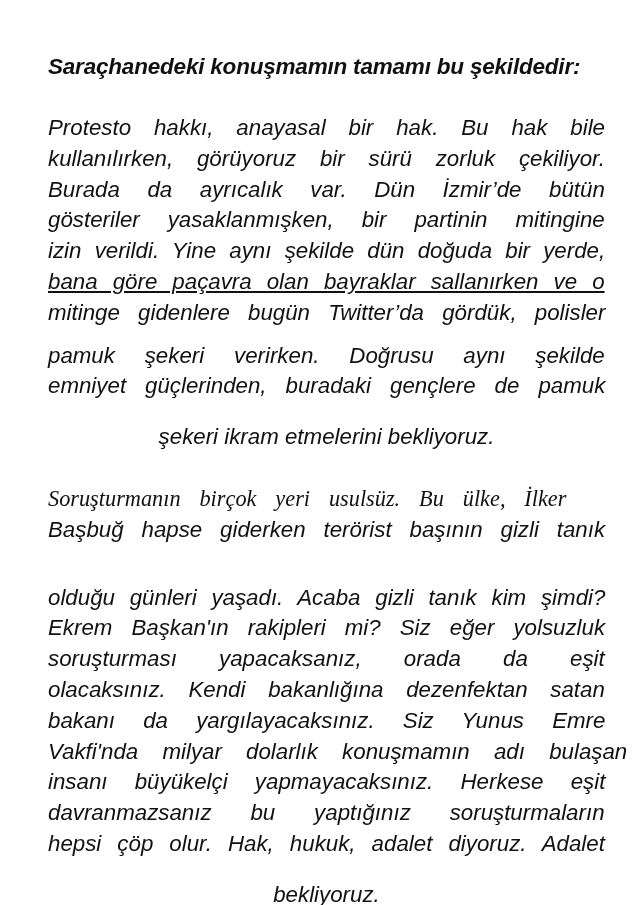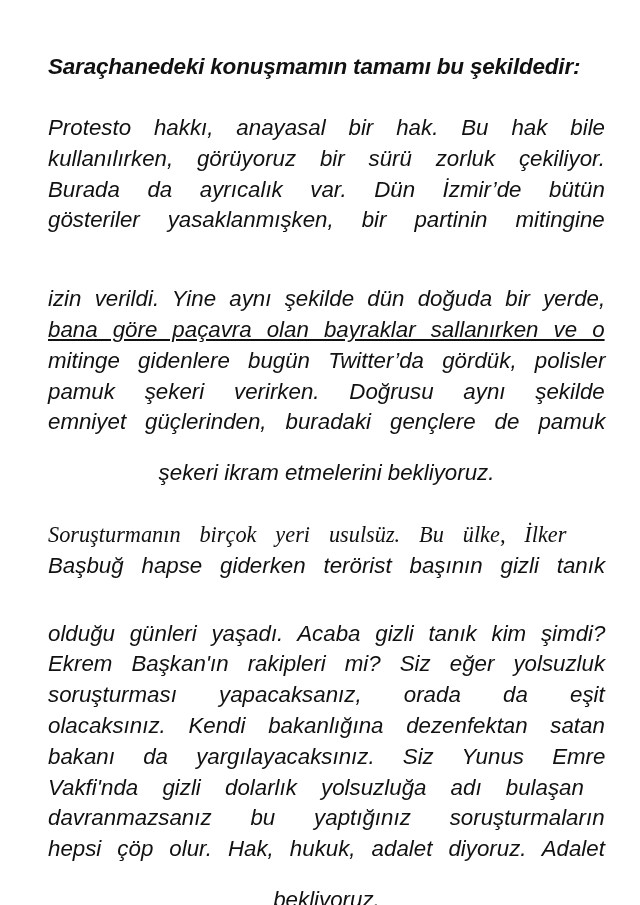--- a/index.html
+++ b/index.html
@@ -57,34 +57,35 @@
 <body>
 
 <div class="page">
   <div class="heading">Saraçhanedeki konuşmamın tamamı bu şekildedir:</div>
 
   <div class="para">
     <span class="line" style="display: block; word-spacing: 16.7143px; text-align: left; text-align-last: left;">Protesto hakkı, anayasal bir hak. Bu hak bile</span>
     <span class="line" style="display: block; word-spacing: 17.6px; text-align: left; text-align-last: left;">kullanılırken, görüyoruz bir sürü zorluk çekiliyor.</span>
     <span class="line" style="display: block; word-spacing: 21.3333px; text-align: left; text-align-last: left;">Burada da ayrıcalık var. Dün İzmir’de bütün</span>
     <span class="line" style="display: block; word-spacing: 21.75px; text-align: center; text-align-last: left;">gösteriler yasaklanmışken, bir partinin mitingine</span>
-    <span class="line" style="display: block; word-spacing: 7px; text-align: center; text-align-last: left; margin-top: 48px;">izin verildi. Yine aynı şekilde dün doğuda bir yerde,</span>
+    <span class="line" style="display: block; word-spacing: 7px; text-align: center; text-align-last: left;">izin verildi. Yine aynı şekilde dün doğuda bir yerde,</span>
     <span class="line" style="display: block; word-spacing: 8.85714px; text-align: left; text-align-last: left; text-decoration: underline;">bana göre paçavra olan bayraklar sallanırken ve o</span>
     <span class="line" style="display: block; word-spacing: 12px; text-align: left; text-align-last: left;">mitinge gidenlere bugün Twitter’da gördük, polisler</span>
-    <span class="line" style="display: block; word-spacing: 23.6px; text-align: left; text-align-last: left;">pamuk şekeri verirken. Doğrusu aynı şekilde</span>
+    <span class="line" style="display: block; word-spacing: 23.6px; text-align: left; text-align-last: left; margin-top: 12px;">pamuk şekeri verirken. Doğrusu aynı şekilde</span>
     <span class="line" style="display: block; word-spacing: 12.8px; text-align: left; text-align-last: left;">emniyet güçlerinden, buradaki gençlere de pamuk</span>
     <span class="line last">şekeri ikram etmelerini bekliyoruz.</span>
   </div>
 
   <div class="para">
     <span class="line" style="display: block; word-spacing: 13.3333px; text-align: left; text-align-last: left; font-family: Liberation Serif, serif;">Soruşturmanın birçok yeri usulsüz. Bu ülke, İlker</span>
     <span class="line" style="display: block; word-spacing: 11.6667px; text-align: left; text-align-last: left;">Başbuğ hapse giderken terörist başının gizli tanık</span>
     <span class="line" style="display: block; word-spacing: 8.57143px; text-align: right; text-align-last: left; margin-top: 37px;">olduğu günleri yaşadı. Acaba gizli tanık kim şimdi?</span>
     <span class="line" style="display: block; word-spacing: 12.8333px; text-align: left; text-align-last: left;">Ekrem Başkan'ın rakipleri mi? Siz eğer yolsuzluk</span>
     <span class="line" style="display: block; word-spacing: 36px; text-align: left; text-align-last: left;">soruşturması yapacaksanız, orada da eşit</span>
     <span class="line" style="display: block; word-spacing: 16.5px; text-align: left; text-align-last: left;">olacaksınız. Kendi bakanlığına dezenfektan satan</span>
     <span class="line" style="display: block; word-spacing: 22px; text-align: left; text-align-last: left;">bakanı da yargılayacaksınız. Siz Yunus Emre</span>
-    <span class="line" style="display: block; word-spacing: 18px; text-align: left; text-align-last: left;">Vakfi'nda gizli dolarlık yolsuzluğa adı bulaşan</span>
+    <span class="line" style="display: block; word-spacing: 18px; text-align: left; text-align-last: left;">Vakfi'nda milyar dolarlık konuşmamın adı bulaşan</span>
+    <span class="line" style="display: block; word-spacing: 21px; text-align: left; text-align-last: left;">insanı büyükelçi yapmayacaksınız. Herkese eşit</span>
     <span class="line" style="display: block; word-spacing: 32.6667px; text-align: left; text-align-last: left;">davranmazsanız bu yaptığınız soruşturmaların</span>
     <span class="line" style="display: block; word-spacing: 9.85714px; text-align: left; text-align-last: left;">hepsi çöp olur. Hak, hukuk, adalet diyoruz. Adalet</span>
     <span class="line last">bekliyoruz.</span>
   </div>
 </div>
 
 </body></html>

